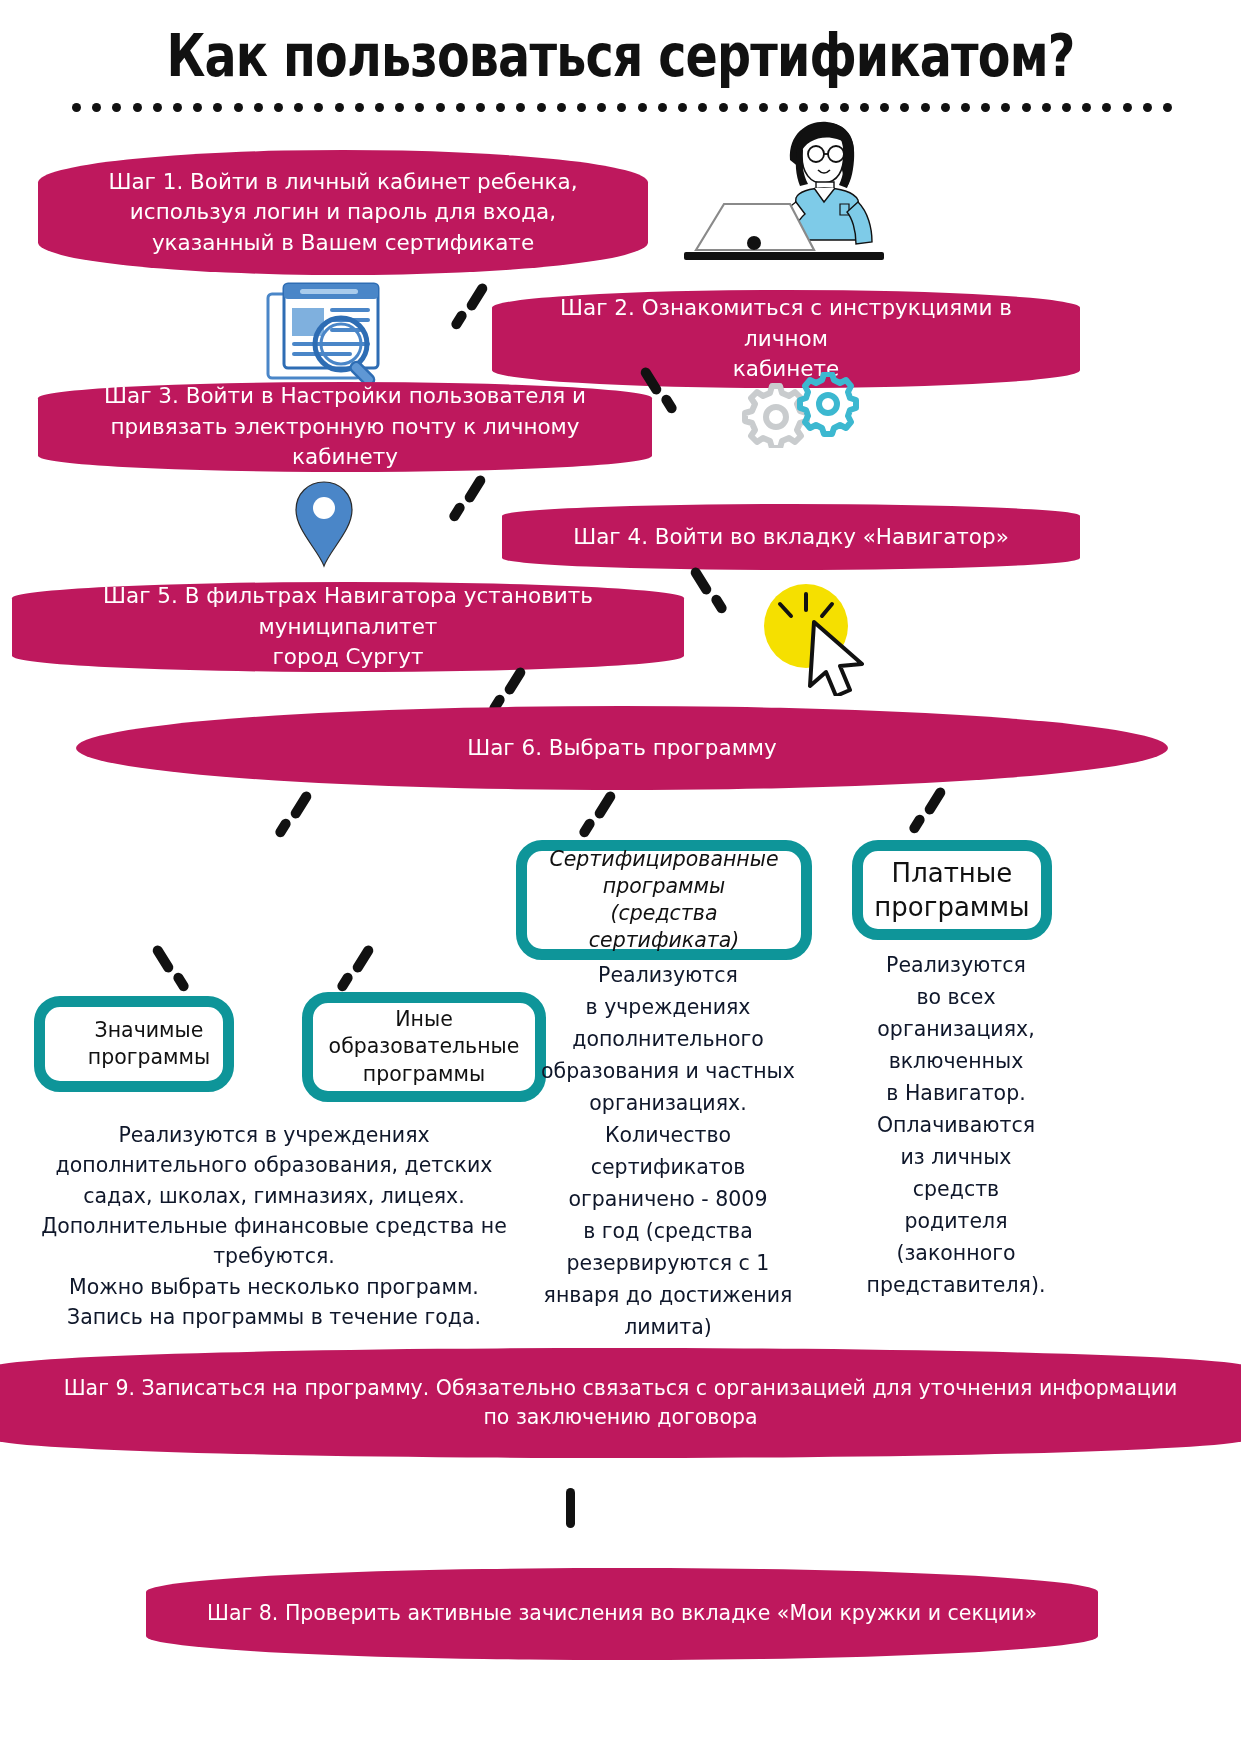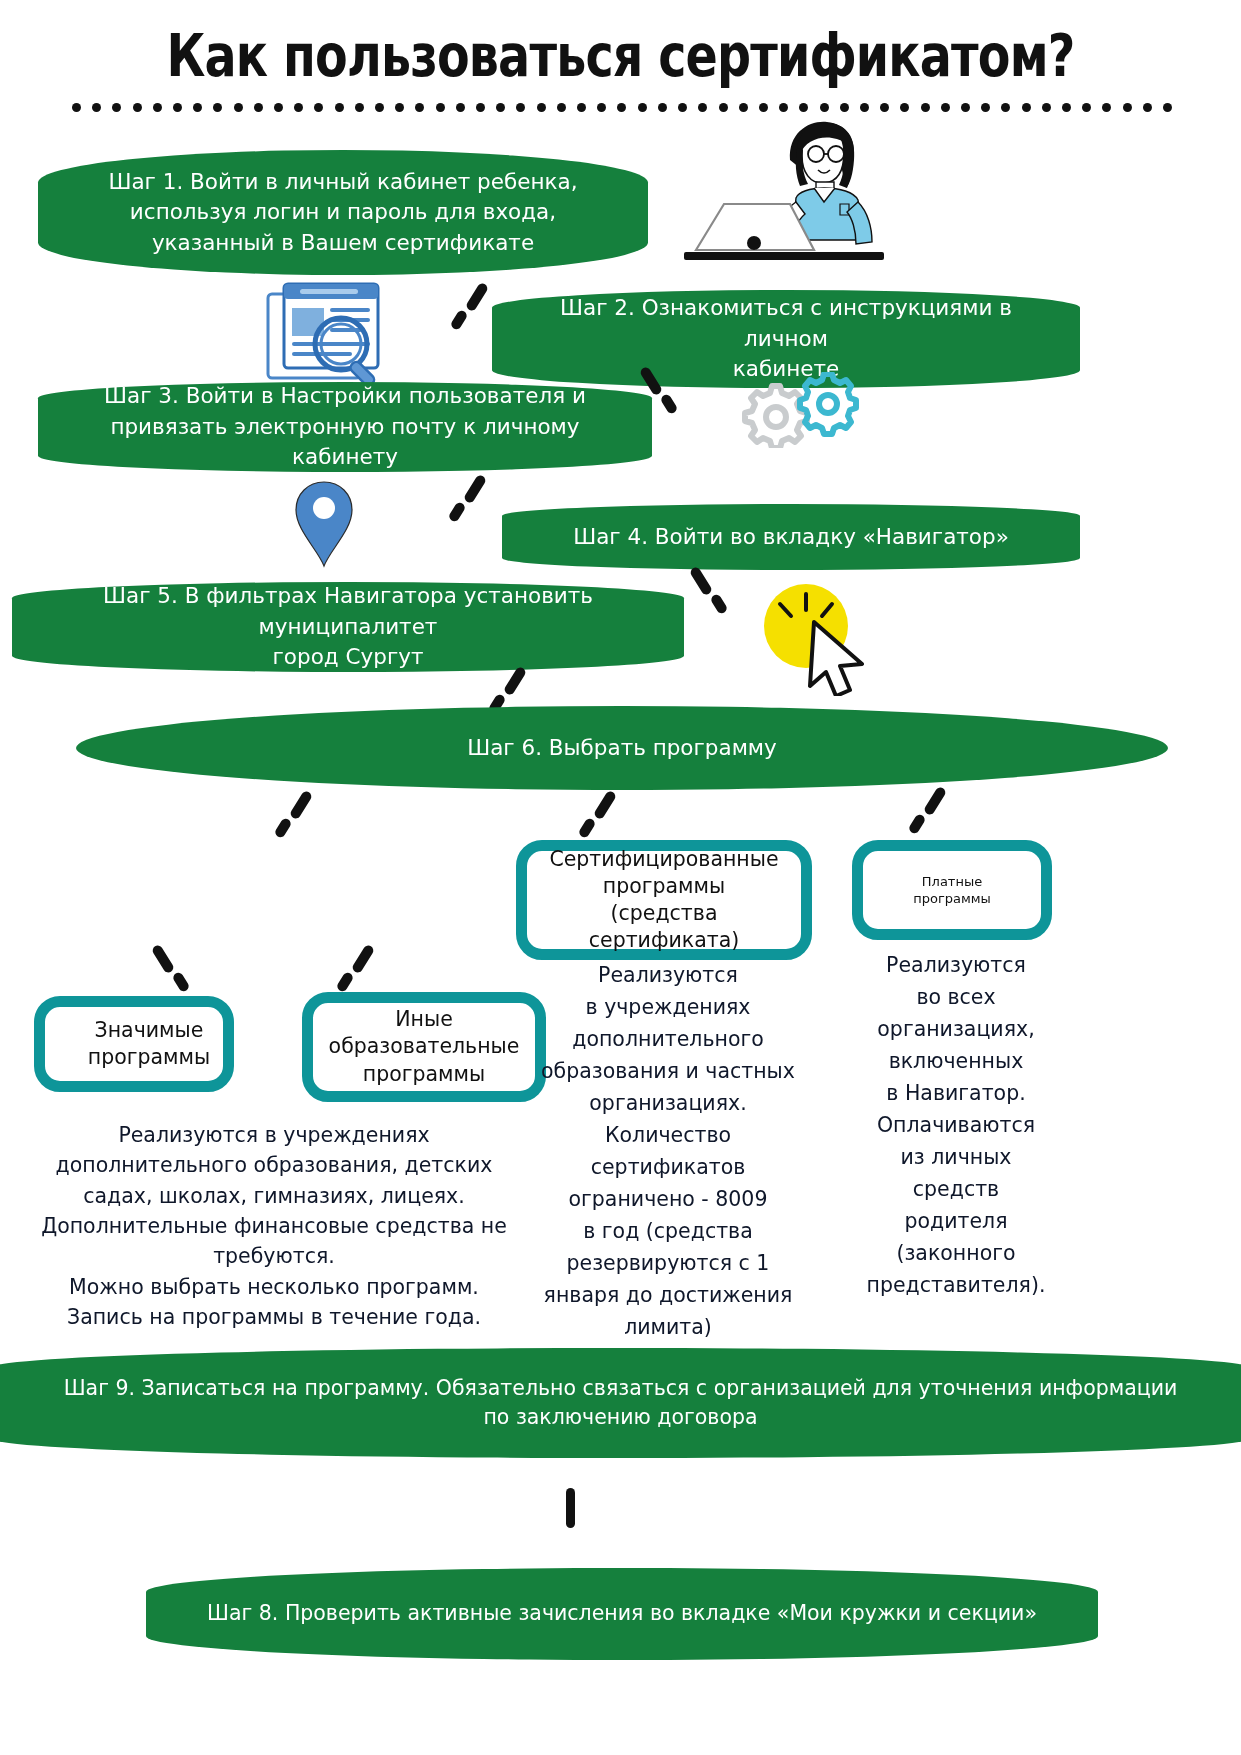--- a/index.html
+++ b/index.html
@@ -48,21 +48,21 @@
     display: block;
     width: 9px;
     height: 9px;
     border-radius: 50%;
     background: #111111;
   }
 
   
   .lens {
     position: absolute;
-    background: #15803d;
+    background: #be185d;
     color: #ffffff;
     display: flex;
     align-items: center;
     justify-content: center;
     text-align: center;
     font-size: 21px;
     line-height: 1.42;
     box-sizing: border-box;
     padding: 4px 28px;
   }
@@ -356,26 +356,26 @@
     <b class="a"></b>
       <b class="b"></b>
   </div>
   <div class="conn" style="left:908px; top:786px;">
     <b class="a"></b>
       <b class="b"></b>
   </div>
 
 
   <div class="card" style="left:516px; top:840px; width:296px; height:120px; font-size:20.5px;">
-    <span style="white-space: pre-line;">Сертифицированные
+    <span style="white-space: pre-line; font-style: italic;">Сертифицированные
 программы
 (средства сертификата)</span>
   </div>
 
-  <div class="card" style="left:852px; top:840px; width:200px; height:100px; font-size:13px;">
+  <div class="card" style="left:852px; top:840px; width:200px; height:100px; font-size:26px;">
     <span style="white-space: pre-line;">Платные
 программы</span>
   </div>
 
   <div class="conn rev" style="left:152px; top:944px;">
     <b class="a"></b>
       <b class="b"></b>
   </div>
   <div class="conn" style="left:336px; top:944px;">
     <b class="a"></b>

